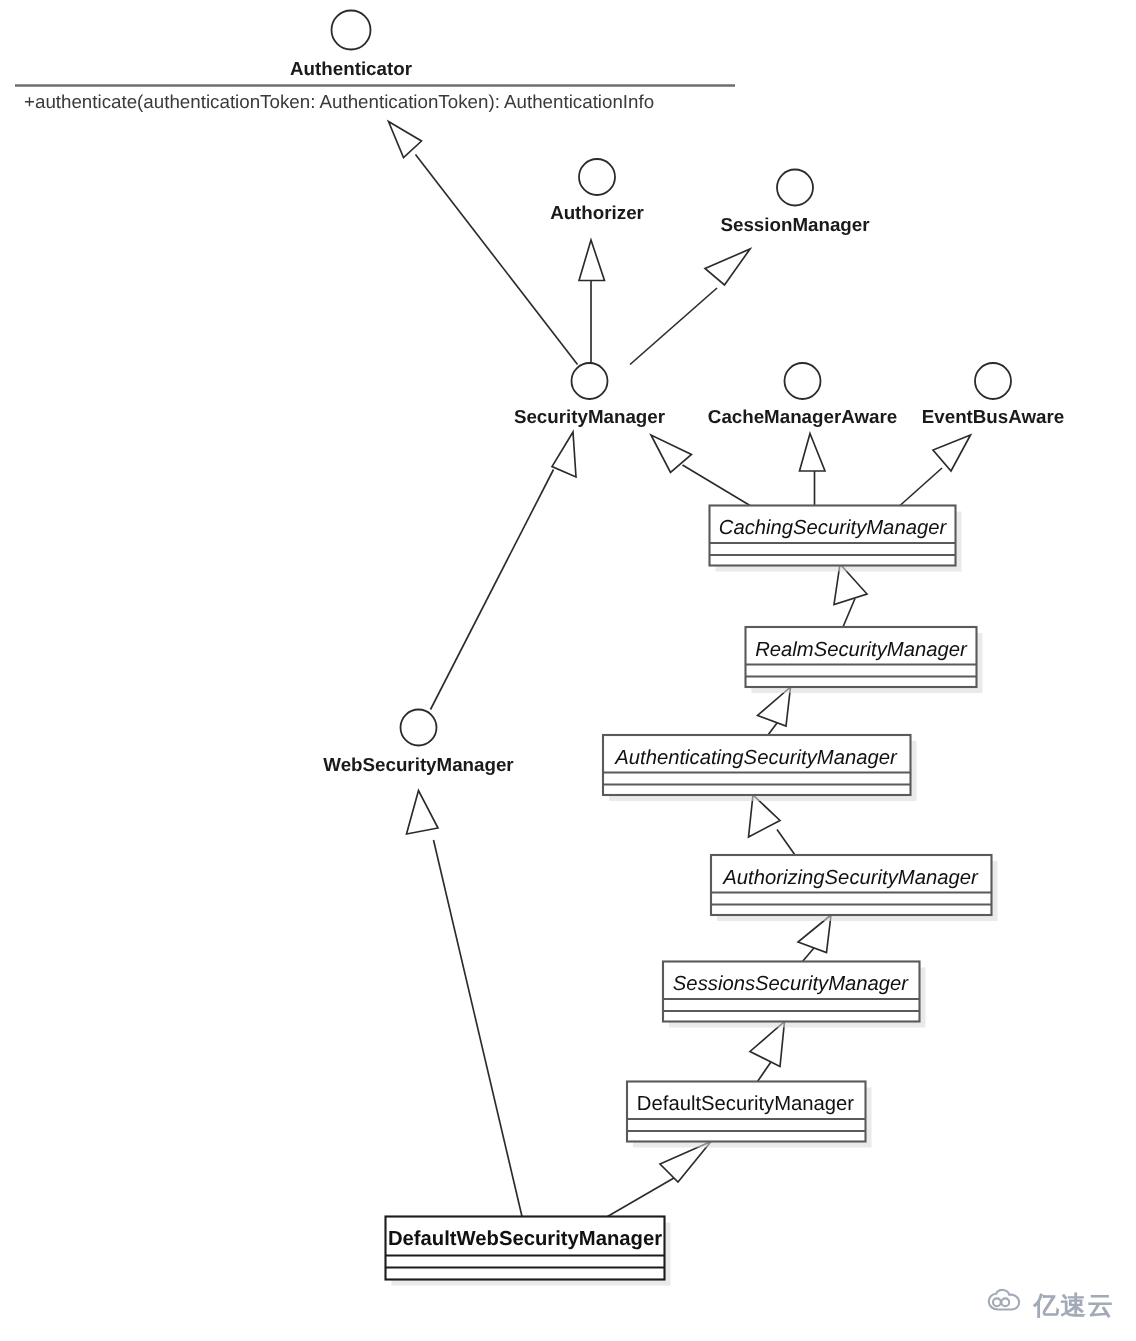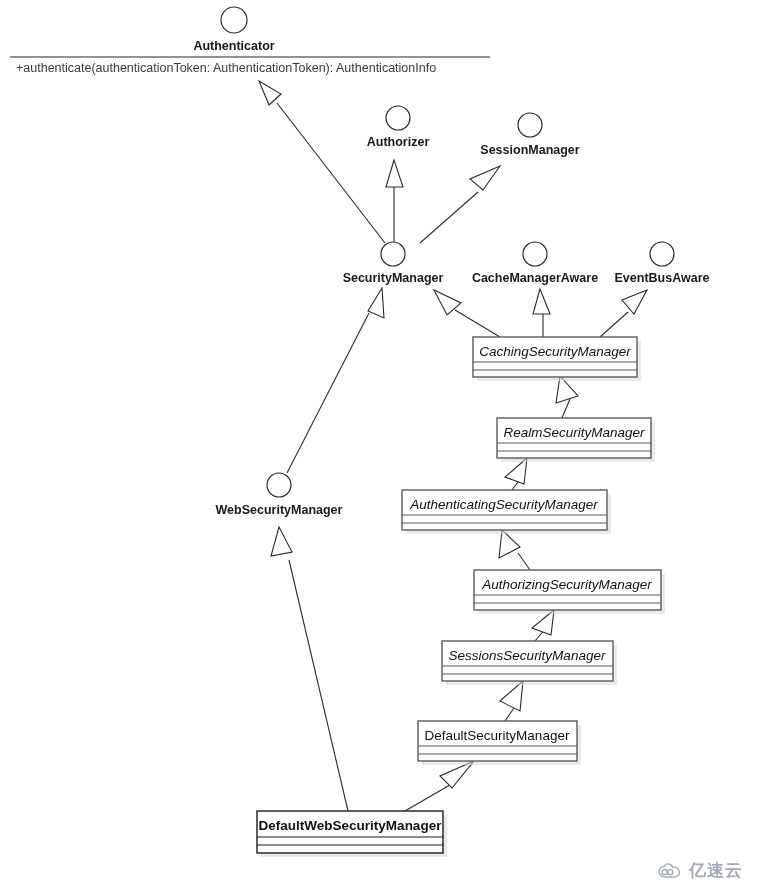--- a/index.html
+++ b/index.html
@@ -85,21 +85,20 @@
   .class-title.abstract { font-style: italic; }
   .class-title.concrete { font-style: normal; }
   .class-title.highlight { font-weight: bold; font-style: normal; }
 
   
   #watermark {
     position: absolute;
     right: 14px;
     bottom: 12px;
     display: flex;
-    align-items: center;
     gap: 5px;
     opacity: 0.92;
     pointer-events: none;
   }
   #watermark .wm-text {
     font-family: "Liberation Sans", sans-serif;
     font-size: 17px;
     color: #9aa3b0;
     letter-spacing: 1px;
     font-weight: bold;

